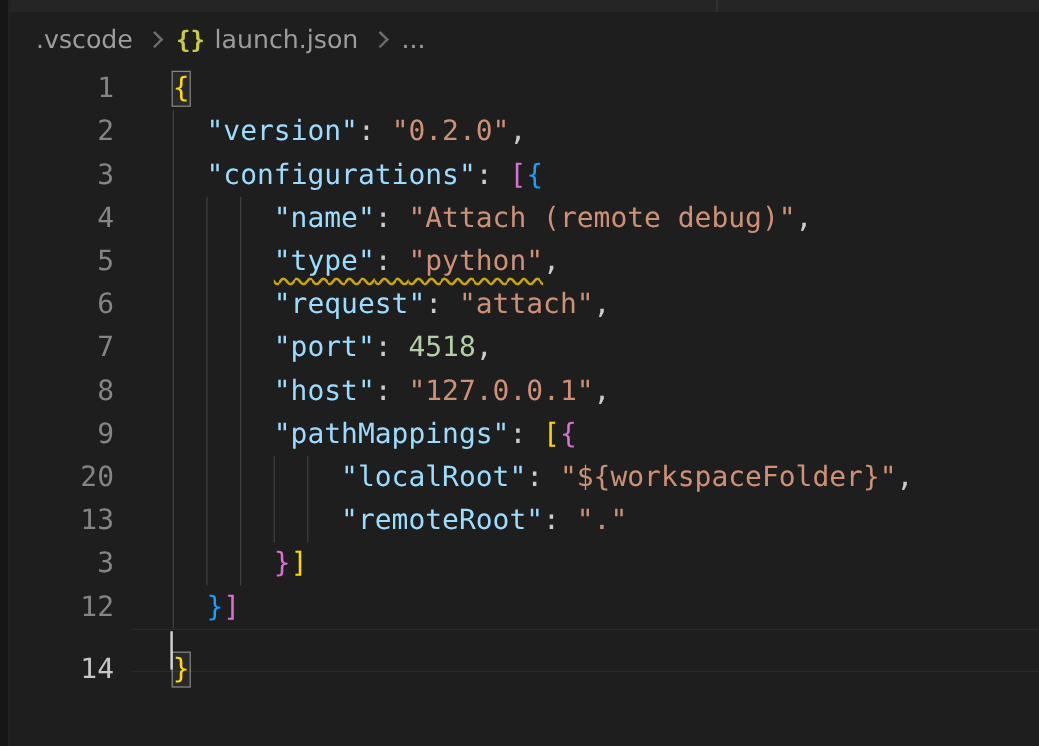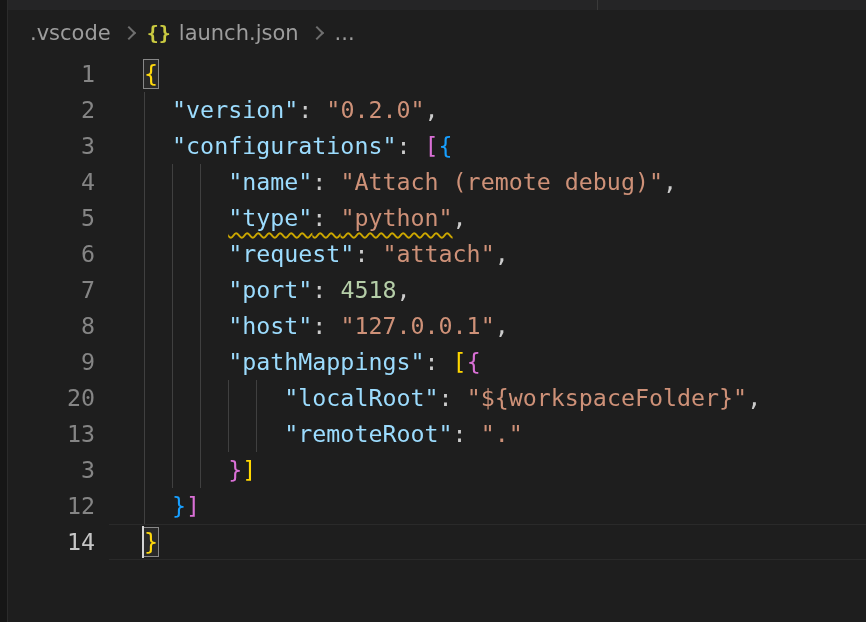--- a/index.html
+++ b/index.html
@@ -28,21 +28,21 @@
   }
   .bc-icon{
     color:var(--crumbIcon);
     font-family:"DejaVu Sans Mono","Liberation Mono",monospace;
     font-size:20px;font-weight:bold;margin-right:8px;
   }
   
   .code-area{position:absolute;top:56px;left:0;width:866px;}
   .line{height:36px;line-height:36px;white-space:pre;font-size:23.3px;}
   .ln{display:inline-block;width:95px;text-align:right;color:var(--gutter);}
-  .line.active .ln{color:var(--gutterActive);}
+  .line.active .ln{color:var(--gutterActive);margin-top:16px;}
   .code{margin-left:49px;}
   .tok-key{color:var(--key);}
   .tok-str{color:var(--str);}
   .tok-num{color:var(--num);}
   .tok-punct{color:var(--punct);}
   .tok-b1{color:var(--b1);}
   .tok-b2{color:var(--b2);}
   .tok-b3{color:var(--b3);}
   .match{position:relative;display:inline-block;}
   .match::before{

